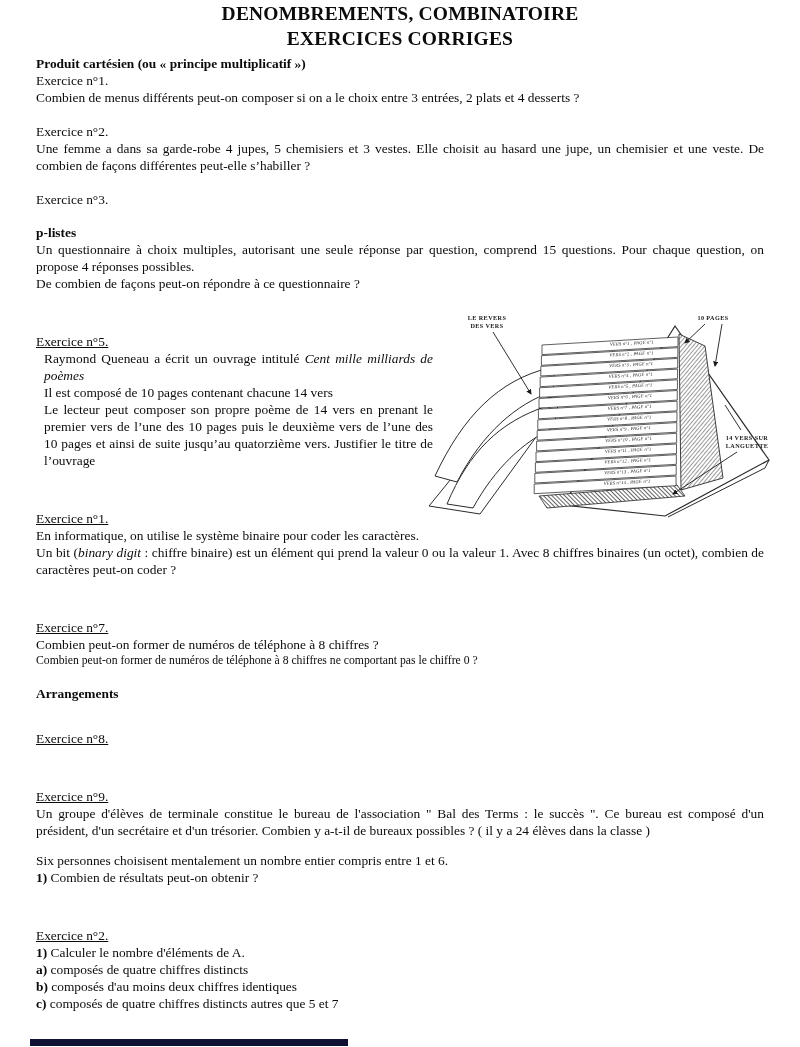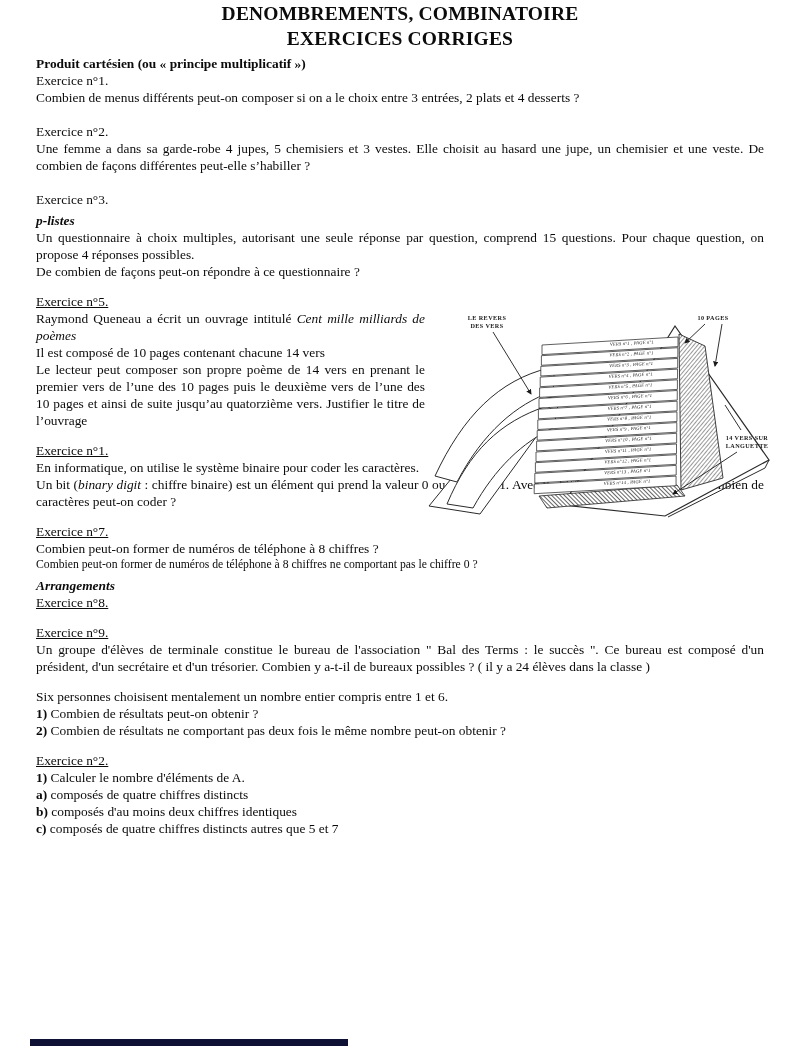--- a/index.html
+++ b/index.html
@@ -3,25 +3,25 @@
 <meta charset="utf-8">
 <style>
   html,body { margin:0; padding:0; background:#ffffff; }
   .page {
     position:relative; width:800px; height:1047px; background:#ffffff;
     font-family:"Liberation Serif", serif; color:#0b0b0b; overflow:hidden;
   }
   .titleblock { padding-top:1px; text-align:center; font-weight:bold; font-size:19.5px; line-height:25px; letter-spacing:0.2px; }
   .content { margin:0 36px; font-size:13.4px; line-height:17px; }
   .sec-heading { font-weight:bold; margin-top:4px; }
-  .sec-heading.mt2 { margin-top:4px;font-style:italic; }
+  .sec-heading.mt2 { margin-top:16px; }
   .ex-label { }
-  .u { text-decoration:underline; }
+  .u { text-decoration:underline;margin-top:28px; }
   .para { text-align:justify; }
-  .narrow { width:389px; }
+  .narrow { width:389px;margin-left:8px; }
   .gap { height:17px; }
   .gap-sm { height:13px; }
   .small-line { font-size:11.7px; line-height:16px; }
   .bold-n { font-weight:bold; }
   i, .ital { font-style:italic; }
   .illustration {
     position:absolute; left:425px; top:310px; width:372px; height:208px;
   }
   .illustration svg { width:100%; height:100%; }
   svg text { font-family:"Liberation Serif", serif; fill:#1a1a1a; }
@@ -77,21 +77,20 @@
     <div class="sec-heading mt2">Arrangements</div>
     <div class="ex-label u">Exercice n°8.</div>
 
     <div class="gap-sm"></div>
     <div class="ex-label u">Exercice n°9.</div>
     <div class="para">Un groupe d'élèves de terminale constitue le bureau de l'association " Bal des Terms : le succès ". Ce bureau est composé d'un président, d'un secrétaire et d'un trésorier. Combien y a-t-il de bureaux possibles ? ( il y a 24 élèves dans la classe )</div>
 
     <div class="gap-sm"></div>
     <div>Six personnes choisisent mentalement un nombre entier compris entre 1 et 6.</div>
     <div><span class="bold-n">1)</span><span> Combien de résultats peut-on obtenir ?</span></div>
-    <div><span class="bold-n">2)</span><span> Combien de résultats ne comportant pas deux fois le même nombre peut-on obtenir ?</span></div>
 
     <div class="gap-sm"></div>
     <div class="ex-label u">Exercice n°2.</div>
     <div><span class="bold-n">1)</span><span> Calculer le nombre d'éléments de A.</span></div>
     <div><span class="bold-n">a)</span><span> composés de quatre chiffres distincts</span></div>
     <div><span class="bold-n">b)</span><span> composés d'au moins deux chiffres identiques</span></div>
     <div><span class="bold-n">c)</span><span> composés de quatre chiffres distincts autres que 5 et 7</span></div>
 
   </div>
 

